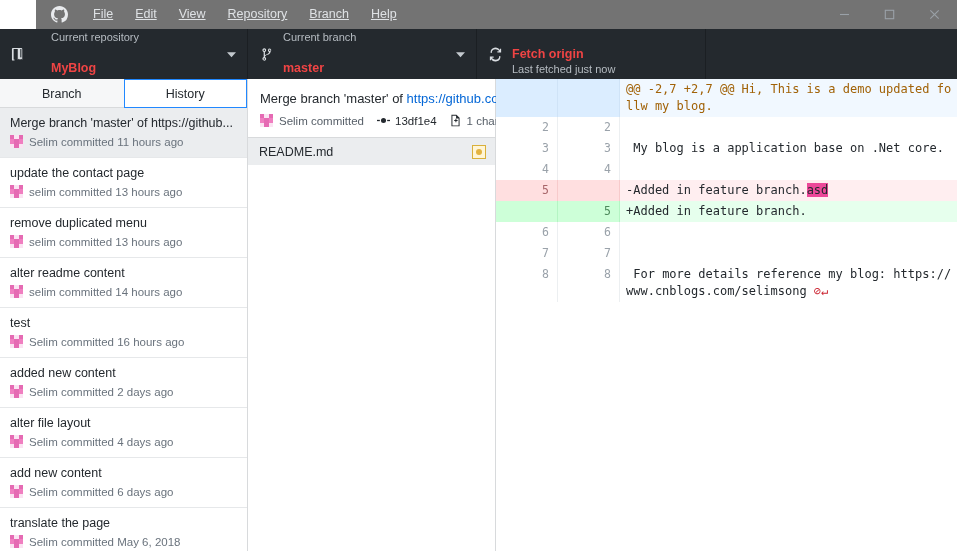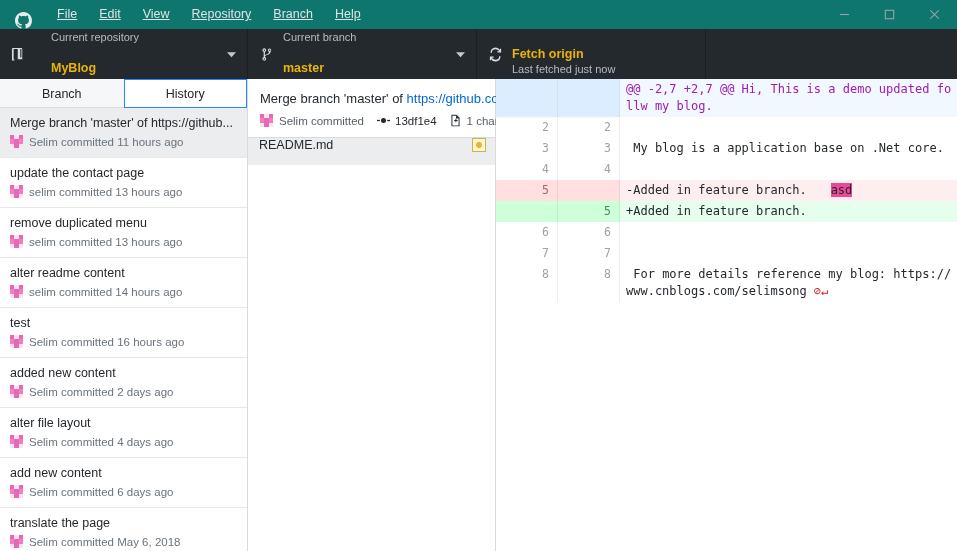--- a/index.html
+++ b/index.html
@@ -6,22 +6,22 @@
   html, body {
     width: 957px; height: 551px;
     overflow: hidden;
     font-family: "Liberation Sans", sans-serif;
     background: #fff;
   }
   .app { width: 957px; height: 551px; display: flex; flex-direction: column; }
 
   
   .titlebar {
-    height: 29px; background: #0f766e; display: flex; align-items: flex-end;
-    flex: 0 0 29px; color: #e8eaed;
+    height: 29px; background: #737373; display: flex; align-items: center;
+    flex: 0 0 29px; color: #e8eaed; margin-left: 36px;
   }
   .logo { width: 46px; display: flex; align-items: center; justify-content: center; }
   .logo svg { width: 17px; height: 17px; fill: #e8eaed; }
   .menu { display: flex; align-items: center; height: 29px; }
   .menu-item {
     font-size: 12.5px; color: #dfe2e5; padding: 0 11px; height: 29px;
     line-height: 29px; cursor: default; white-space: nowrap;
   }
   .menu-item u { text-decoration: underline; }
   .spacer { flex: 1 1 auto; }
@@ -43,21 +43,21 @@
   .tb-fetch { width: 229px; padding: 0 10px 0 11px; }
   .tb-rest { flex: 1 1 auto; border-right: none; }
   .tb-icon {
     width: 24px; flex: 0 0 24px; display: flex; align-items: center;
     color: #d9dde1;
   }
   .tb-icon svg { width: 15px; height: 15px; fill: #d9dde1; }
   .tb-text { flex: 1 1 auto; min-width: 0; line-height: 1.25; }
   .tb-label { font-size: 11px; color: #b6bcc2; white-space: nowrap;
     overflow: hidden; text-overflow: ellipsis; }
-  .tb-value { font-size: 12.5px; color: #eab308; font-weight: bold; white-space: nowrap;
+  .tb-value { font-size: 12.5px; color: #ef4444; font-weight: bold; white-space: nowrap;
     overflow: hidden; text-overflow: ellipsis; margin-top: 16px; }
   .tb-sub { font-size: 11px; color: #b6bcc2; white-space: nowrap; margin-top: 1px; }
   .caret { width: 12px; flex: 0 0 12px; display: flex; align-items: center;
     justify-content: center; }
   .caret svg { width: 9px; height: 9px; fill: #c3c9ce; }
 
   
   .body { flex: 1 1 auto; display: flex; min-height: 0; background: #fff; }
 
   
@@ -114,21 +114,21 @@
     display: flex; align-items: center; margin-top: 7px;
     font-size: 11.5px; color: #586069; white-space: nowrap;
   }
   .summary-meta .ident { margin-right: 6px; }
   .meta-sep { width: 13px; flex: 0 0 13px; }
   .meta-ico { display: flex; align-items: center; margin-right: 5px; }
   .meta-ico svg { width: 13px; height: 13px; fill: #24292e; }
   .sha { font-size: 11.5px; color: #24292e; margin-right: 12px; }
   .files { flex: 1 1 auto; background: #fff; overflow: hidden; }
   .file-row {
-    height: 27px; display: flex; align-items: flex-start; padding: 0 9px 0 11px;
+    height: 27px; display: flex; align-items: center; padding: 0 9px 0 11px;
     background: #ebedef; cursor: default;
   }
   .file-name {
     flex: 1 1 auto; font-size: 12.5px; color: #24292e; white-space: nowrap;
     overflow: hidden; text-overflow: ellipsis;
   }
   .status-badge {
     width: 14px; height: 14px; flex: 0 0 14px; border: 1px solid #d9b03a;
     background: #fff5d6; display: flex; align-items: center; justify-content: center;
   }
@@ -145,26 +145,26 @@
     width: 62px; flex: 0 0 62px; text-align: right; padding: 2px 8px 2px 0;
     font-size: 11.5px; color: #9aa2aa; user-select: none;
     border-right: 1px solid #eceff1; line-height: 17px;
   }
   .gutter.g2 { border-right: 1px solid #eceff1; }
   .code {
     flex: 1 1 auto; min-width: 0; padding: 2px 4px 2px 6px; color: #24292e;
     white-space: pre-wrap; word-break: break-all; line-height: 17px;
   }
   .dl-hunk .gutter { background: #dbedff; border-right-color: #cfe3f7; color: #7a8795; }
-  .dl-hunk .code { background: #f1f8ff; color: #a21caf; }
+  .dl-hunk .code { background: #f1f8ff; color: #a16207; }
   .dl-del .gutter { background: #ffdfe0; border-right-color: #f7cacb; color: #a8666a; }
   .dl-del .code { background: #ffeef0; }
   .dl-add .gutter { background: #cdffd8; border-right-color: #b4f5c3; color: #4e8a5c; }
   .dl-add .code { background: #e6ffed; }
-  .hl-del { background: #ec4899; margin-left: 24px; }
+  .hl-del { background: #ec4899; }
   .nl-marker { color: #cb2431; }
 </style>
 </head>
 <body>
 
 <div class="app">
 
   <div class="titlebar">
     <div class="logo">
       <svg viewBox="0 0 16 16">

